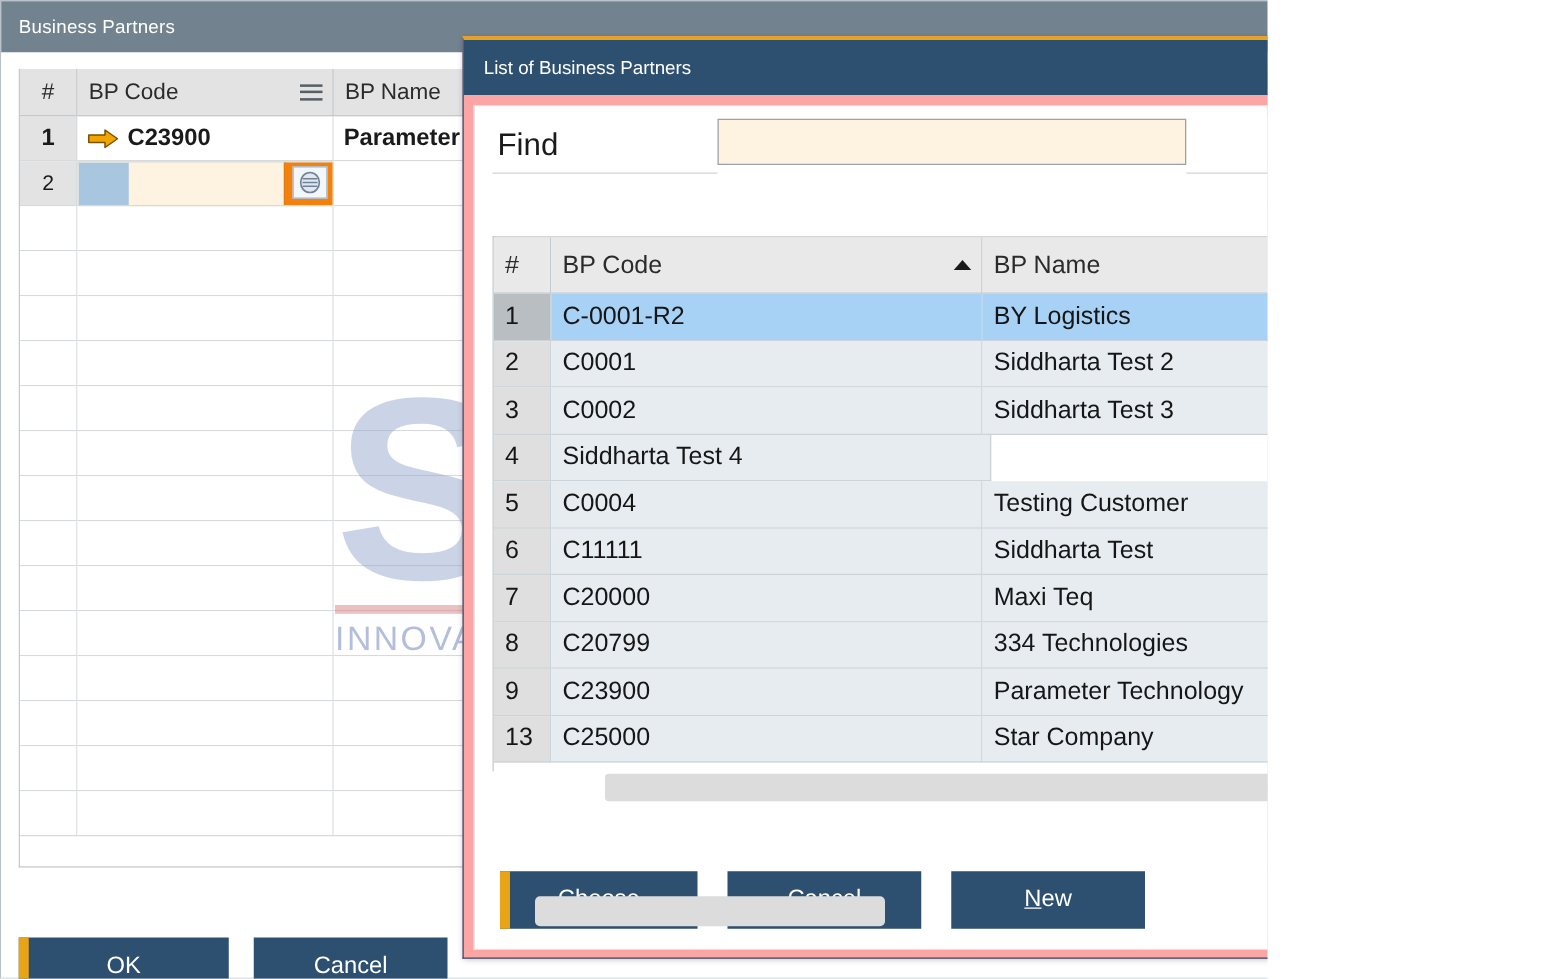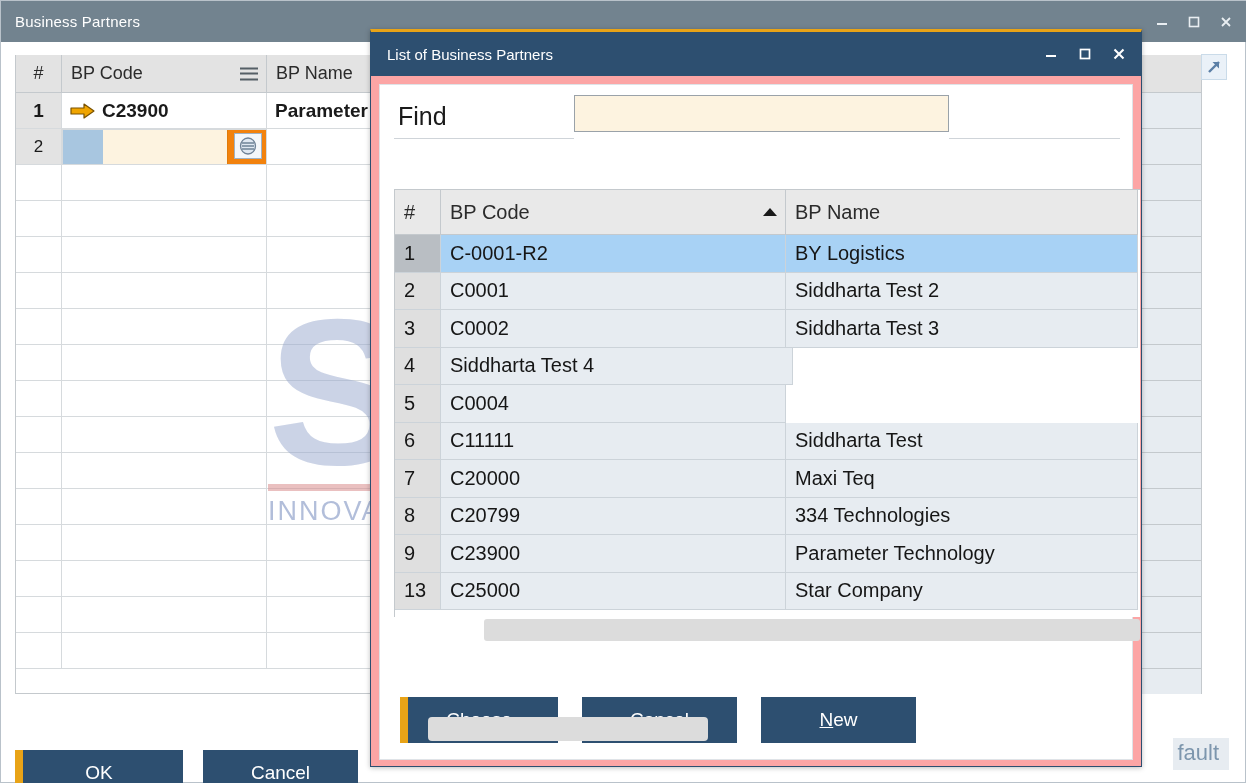--- a/index.html
+++ b/index.html
@@ -6,21 +6,21 @@
   html, body {
     width: 1246px; height: 783px;
     font-family: "Liberation Sans", sans-serif;
     overflow: hidden;
     background: #ffffff;
   }
 
   
   #app {
     position: relative;
-    width: 1246px; height: 783px;
+    width: 1014px; height: 783px;
     background: #ffffff;
     overflow: hidden;
   }
 
   
   #main-window {
     position: absolute;
     left: 0; top: 0;
     width: 1246px; height: 783px;
     background: #ffffff;
@@ -663,20 +663,21 @@
               <div class="lt-cell l-code">C0002</div>
               <div class="lt-cell l-name">Siddharta Test 3</div>
             </div>
             <div class="lt-row lt-body-row">
               <div class="lt-cell l-idx">4</div>
               <div class="lt-cell l-name">Siddharta Test 4</div>
             </div>
             <div class="lt-row lt-body-row">
               <div class="lt-cell l-idx">5</div>
               <div class="lt-cell l-code">C0004</div>
+              <div class="lt-cell l-name">Testing Customer</div>
             </div>
             <div class="lt-row lt-body-row">
               <div class="lt-cell l-idx">6</div>
               <div class="lt-cell l-code">C11111</div>
               <div class="lt-cell l-name">Siddharta Test</div>
             </div>
             <div class="lt-row lt-body-row">
               <div class="lt-cell l-idx">7</div>
               <div class="lt-cell l-code">C20000</div>
               <div class="lt-cell l-name">Maxi Teq</div>

